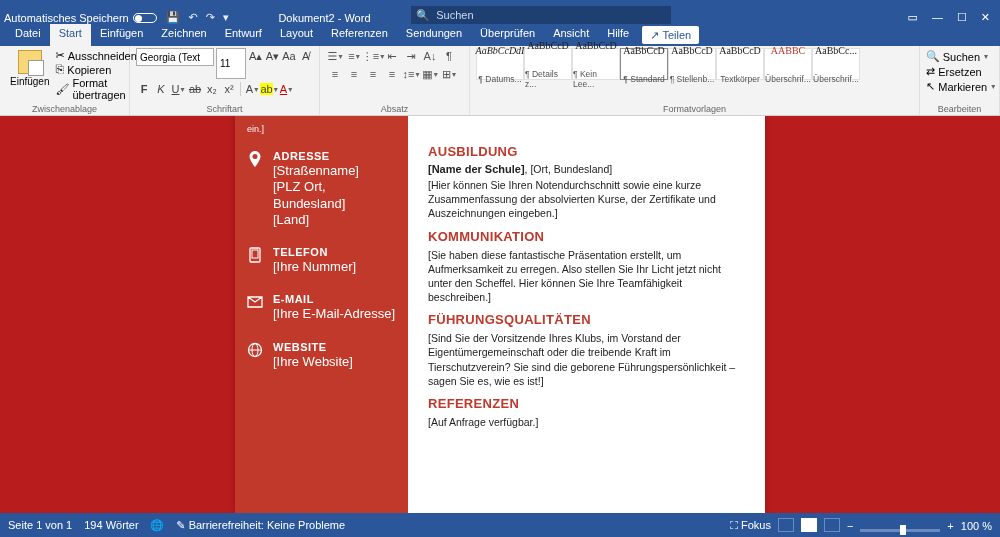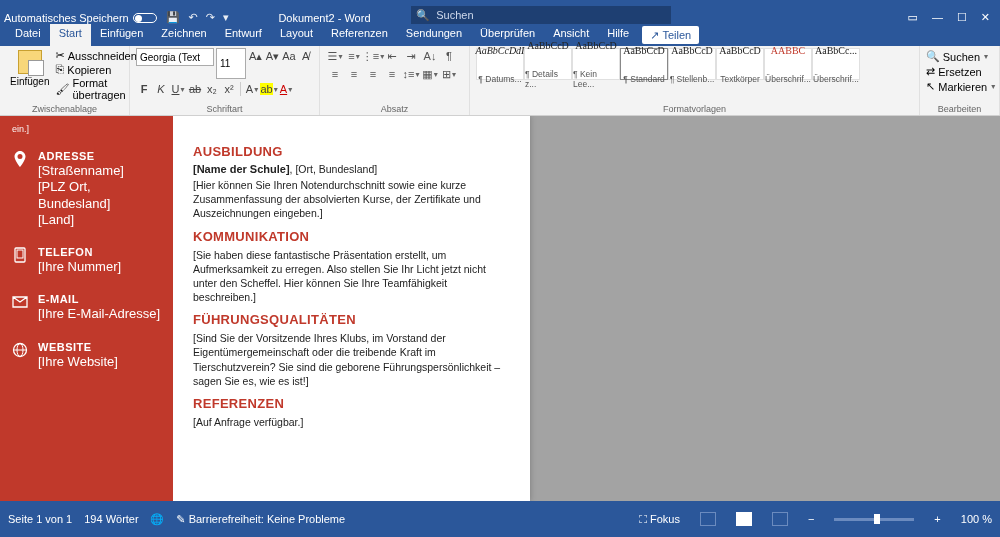--- a/index.html
+++ b/index.html
@@ -33,37 +33,37 @@
 .fbtn{width:16px;height:16px;display:inline-flex;align-items:center;justify-content:center;cursor:pointer;color:#444}
 .font-bottom{display:flex;gap:1px;align-items:center}
 .para-row{display:flex;gap:1px;align-items:center;margin-bottom:2px}
 .pbtn{width:18px;height:16px;display:inline-flex;align-items:center;justify-content:center;cursor:pointer;color:#555}
 .styles-strip{display:flex;gap:0;height:32px}
 .style-box{width:48px;border:1px solid #e0e0e0;display:flex;flex-direction:column;align-items:center;justify-content:center;cursor:pointer;background:#fff}
 .style-box.sel{border:1px solid #888}
 .style-sample{font-size:10px;font-family:Georgia,serif}
 .style-label{font-size:8.5px;color:#555;margin-top:18px}
 .edit-list{display:flex;flex-direction:column;gap:2px;font-size:10px;padding-top:2px}
-.canvas{flex:1;background:#a3a3a3;overflow:hidden;display:flex;justify-content:flex-start;position:relative}
+.canvas{flex:1;background:#b91c1c;overflow:hidden;display:flex;justify-content:center;position:relative}
 .page{width:530px;background:#fff;margin-top:0;display:flex;box-shadow:0 0 6px rgba(0,0,0,.25)}
 .redside{width:173px;background:#c0392b;color:#fff;padding:8px 12px;font-family:Georgia,serif}
 .cut-text{font-size:9px;opacity:.95;margin-bottom:16px}
 .side-item{display:flex;gap:10px;margin-bottom:18px}
 .side-ico{width:16px;flex-shrink:0;margin-top:1px}
 .side-body{font-size:10px}
 .side-title{font-weight:bold;letter-spacing:.5px;margin-bottom:1px}
 .side-line{font-size:13px;line-height:1.25}
 .docmain{flex:1;padding:8px 20px 20px;font-family:Georgia,serif;color:#222}
 .sec-h{color:#c0392b;font-weight:bold;font-size:13px;letter-spacing:.3px;margin:8px 0 4px}
 .sec-h.first{margin-top:20px}
 .bold-line{font-size:10.5px;margin-bottom:3px}
 .bold-line strong{font-weight:bold}
 .para{font-size:10.5px;line-height:1.35;margin-bottom:6px}
-.statusbar{height:36px;background:#2b579a;color:#fff;display:flex;align-items:center;font-size:10px;padding:0 8px;gap:12px}
-.statusbar .right{margin-left:auto;display:flex;align-items:center;gap:20px}
+.statusbar{height:24px;background:#2b579a;color:#fff;display:flex;align-items:center;font-size:10px;padding:0 8px;gap:12px}
+.statusbar .right{margin-left:auto;display:flex;align-items:flex-end;gap:7px}
 .zoom-slider{width:80px;height:3px;background:#6b8bbf;position:relative}
 .zoom-slider::after{content:"";width:6px;height:10px;background:#fff;position:absolute;left:50%;top:-4px}
 svg{display:block}
 .sep{width:1px;height:14px;background:#ccc;margin:0 2px}
 .chev{font-size:8px;color:#666;margin-left:1px}
 .view-btn{width:16px;height:14px;border:1px solid #6b8bbf;display:inline-block;cursor:pointer}
 .view-btn.active{background:#fff;border-color:#fff}
 </style>
 </head>
 <body>

